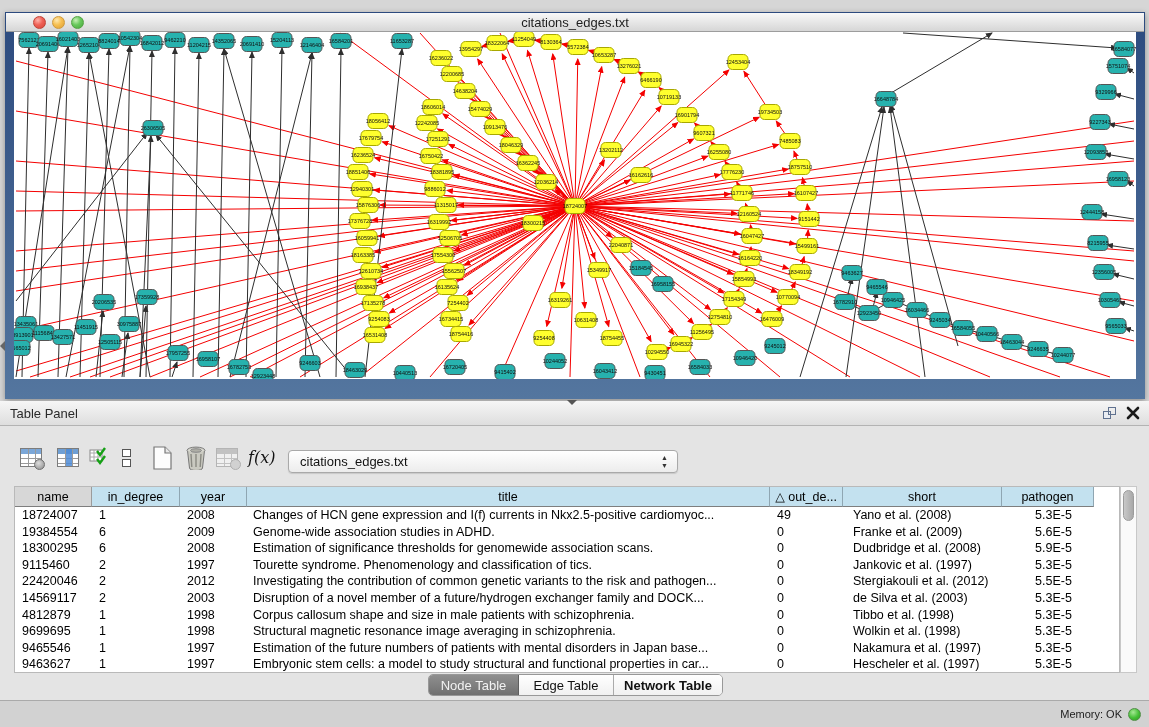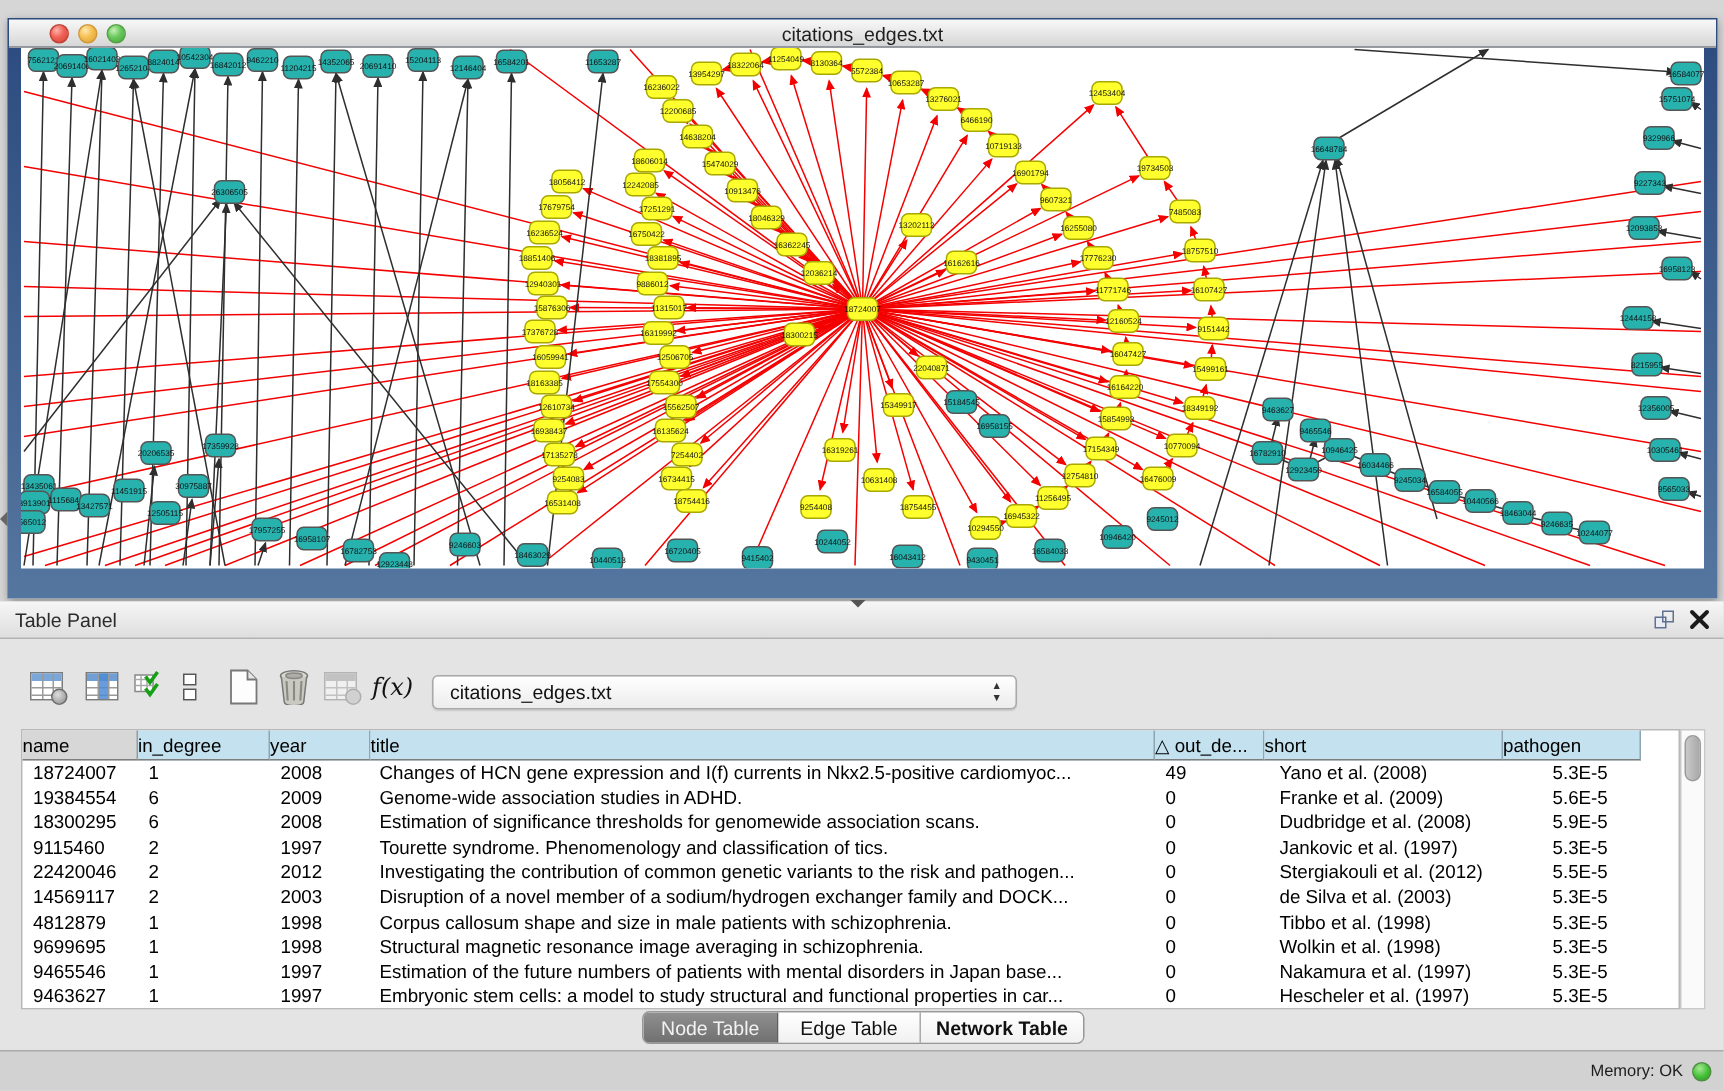--- a/index.html
+++ b/index.html
@@ -35,21 +35,21 @@
 .gear{position:absolute;right:-4px;bottom:-4px;width:11px;height:11px;border-radius:50%;background:radial-gradient(circle at 40% 35%,#ddd,#8a8a8a);border:1px solid #6e6e6e}
 .colsel{position:absolute;left:8px;top:0;bottom:0;width:6px;background:#4d8bd6;opacity:.85}
 #ic-rows .cell{width:9px;height:8px;border:1.5px solid #555;background:#fff;margin-bottom:2px}
 #fx{font-family:"DejaVu Serif",serif;font-style:italic;font-size:16px;color:#111}
 
 #dd{position:absolute;left:288px;top:49px;width:390px;height:23px;background:linear-gradient(#ffffff,#ececec);border:1px solid #a9a9a9;border-radius:4px;box-shadow:0 1px 1px rgba(0,0,0,.12)}
 #dd-text{position:absolute;left:11px;top:0;height:21px;line-height:21px;font-size:13px;color:#111}
 #dd-arrows{position:absolute;right:9px;top:3px;font-size:7px;color:#333;line-height:8px;text-align:center}
 
 #tableWrap{position:absolute;left:14px;top:85px;width:1106px;height:187px;background:#fff;border:1px solid #b9b9b9}
-.hcell{position:absolute;top:0;height:20px;line-height:20px;font-size:12.5px;color:#000;text-align:left;background:#c3e1ef;border-right:1px solid #8fa6b2;border-bottom:1px solid #7e7e7e;overflow:hidden;white-space:nowrap}
+.hcell{position:absolute;top:0;height:20px;line-height:20px;font-size:12.5px;color:#000;text-align:center;background:#c3e1ef;border-right:1px solid #8fa6b2;border-bottom:1px solid #7e7e7e;overflow:hidden;white-space:nowrap}
 .hcell.gray{background:#d7d7d7;border-right:1px solid #9b9b9b}
 .trow{position:absolute;left:0;width:100%;height:17px}
 .tcell{position:absolute;top:0;height:17px;line-height:16px;font-size:12.5px;color:#000;white-space:nowrap;overflow:hidden}
 #scrollbar{position:absolute;left:1120px;top:85px;width:17px;height:187px;background:#fafafa;border:1px solid #c8c8c8}
 #thumb{position:absolute;left:2px;top:3px;width:11px;height:31px;border-radius:6px;background:linear-gradient(90deg,#c9c9c9,#a8a8a8);border:1px solid #9b9b9b}
 
 #tabs{position:absolute;left:428px;top:273px;height:22px;display:flex;border:1px solid #989898;border-radius:5px;overflow:hidden;box-shadow:inset 0 1px 0 rgba(255,255,255,.6)}
 .tab{height:22px;line-height:21px;font-size:13px;text-align:center;background:linear-gradient(#ffffff,#efefef);color:#111;border-right:1px solid #ababab}
 .tab.sel{background:linear-gradient(#8f8f8f,#6d6d6d);color:#f2f2f2;border-right:1px solid #5f5f5f}
 .tab:last-child{border-right:none}
@@ -746,21 +746,21 @@
         <div class="tcell" style="left: 165px; width: 67px; padding-left: 7px;">2012</div>
         <div class="tcell" style="left: 232px; width: 523px; padding-left: 6px;">Investigating the contribution of common genetic variants to the risk and pathogen...</div>
         <div class="tcell" style="left: 755px; width: 73px; padding-left: 7px;">0</div>
         <div class="tcell" style="left: 828px; width: 159px; padding-left: 10px;">Stergiakouli et al. (2012)</div>
         <div class="tcell" style="left: 987px; width: 92px; padding-left: 33px;">5.5E-5</div>
       </div>
       <div class="trow" style="top: 103px;">
         <div class="tcell" style="left: 0px; width: 77px; padding-left: 7px;">14569117</div>
         <div class="tcell" style="left: 77px; width: 88px; padding-left: 7px;">2</div>
         <div class="tcell" style="left: 165px; width: 67px; padding-left: 7px;">2003</div>
-        <div class="tcell" style="left: 232px; width: 523px; padding-left: 6px;">Disruption of a novel member of a sodium/hydrogen exchanger family and DOCK...</div>
+        <div class="tcell" style="left: 232px; width: 523px; padding-left: 6px;">Disruption of a novel member of a future/hydrogen exchanger family and DOCK...</div>
         <div class="tcell" style="left: 755px; width: 73px; padding-left: 7px;">0</div>
         <div class="tcell" style="left: 828px; width: 159px; padding-left: 10px;">de Silva et al. (2003)</div>
         <div class="tcell" style="left: 987px; width: 92px; padding-left: 33px;">5.3E-5</div>
       </div>
       <div class="trow" style="top: 119.6px;">
         <div class="tcell" style="left: 0px; width: 77px; padding-left: 7px;">4812879</div>
         <div class="tcell" style="left: 77px; width: 88px; padding-left: 7px;">1</div>
         <div class="tcell" style="left: 165px; width: 67px; padding-left: 7px;">1998</div>
         <div class="tcell" style="left: 232px; width: 523px; padding-left: 6px;">Corpus callosum shape and size in male patients with schizophrenia.</div>
         <div class="tcell" style="left: 755px; width: 73px; padding-left: 7px;">0</div>

